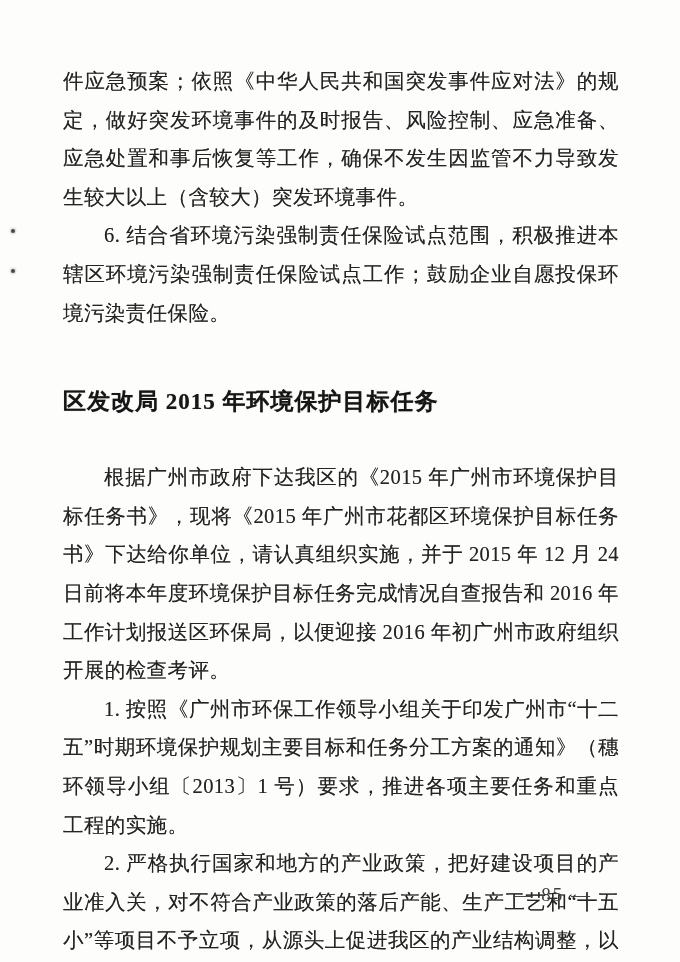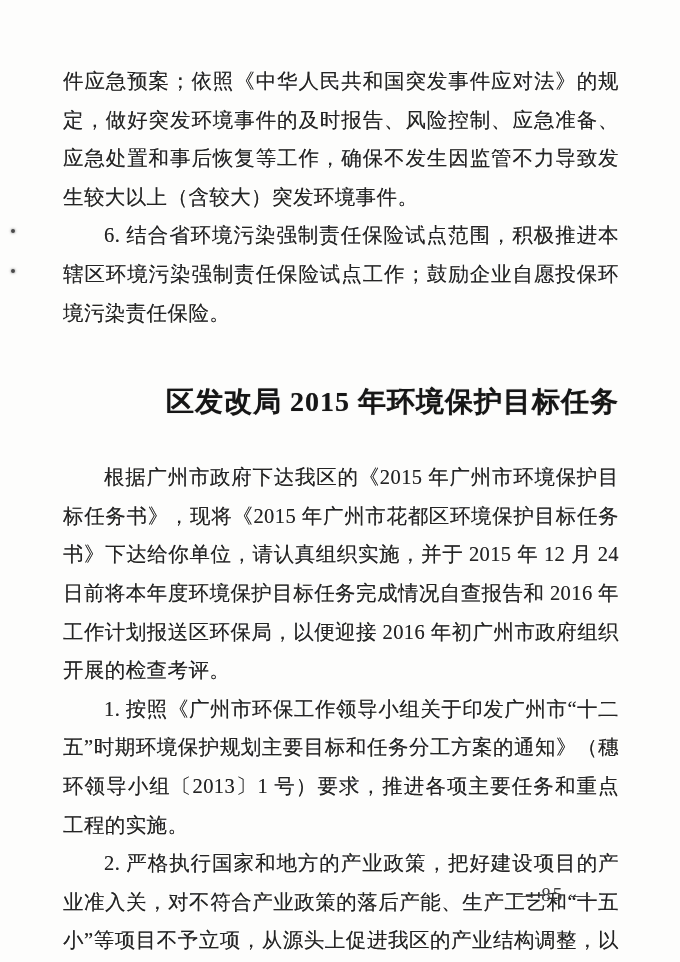--- a/index.html
+++ b/index.html
@@ -30,24 +30,24 @@
     text-justify: inter-ideograph;
     letter-spacing: 0.4px;
     color: #242424;
     text-shadow: 0 0 0.6px rgba(40,40,40,0.55);
   }
   .body-text p.indent {
     text-indent: 2em;
   }
   h1.section-title {
     margin: 50px 0 36px 0;
-    font-size: 28px;
+    font-size: 23px;
     line-height: 40px;
     font-weight: bold;
-    text-align: right;
+    text-align: left;
     letter-spacing: 1px;
     color: #161616;
     text-shadow: 0 0 0.7px rgba(20,20,20,0.6);
   }
   .page-number {
     position: absolute;
     top: 884px;
     right: 88px;
     font-size: 19px;
     letter-spacing: 2px;

